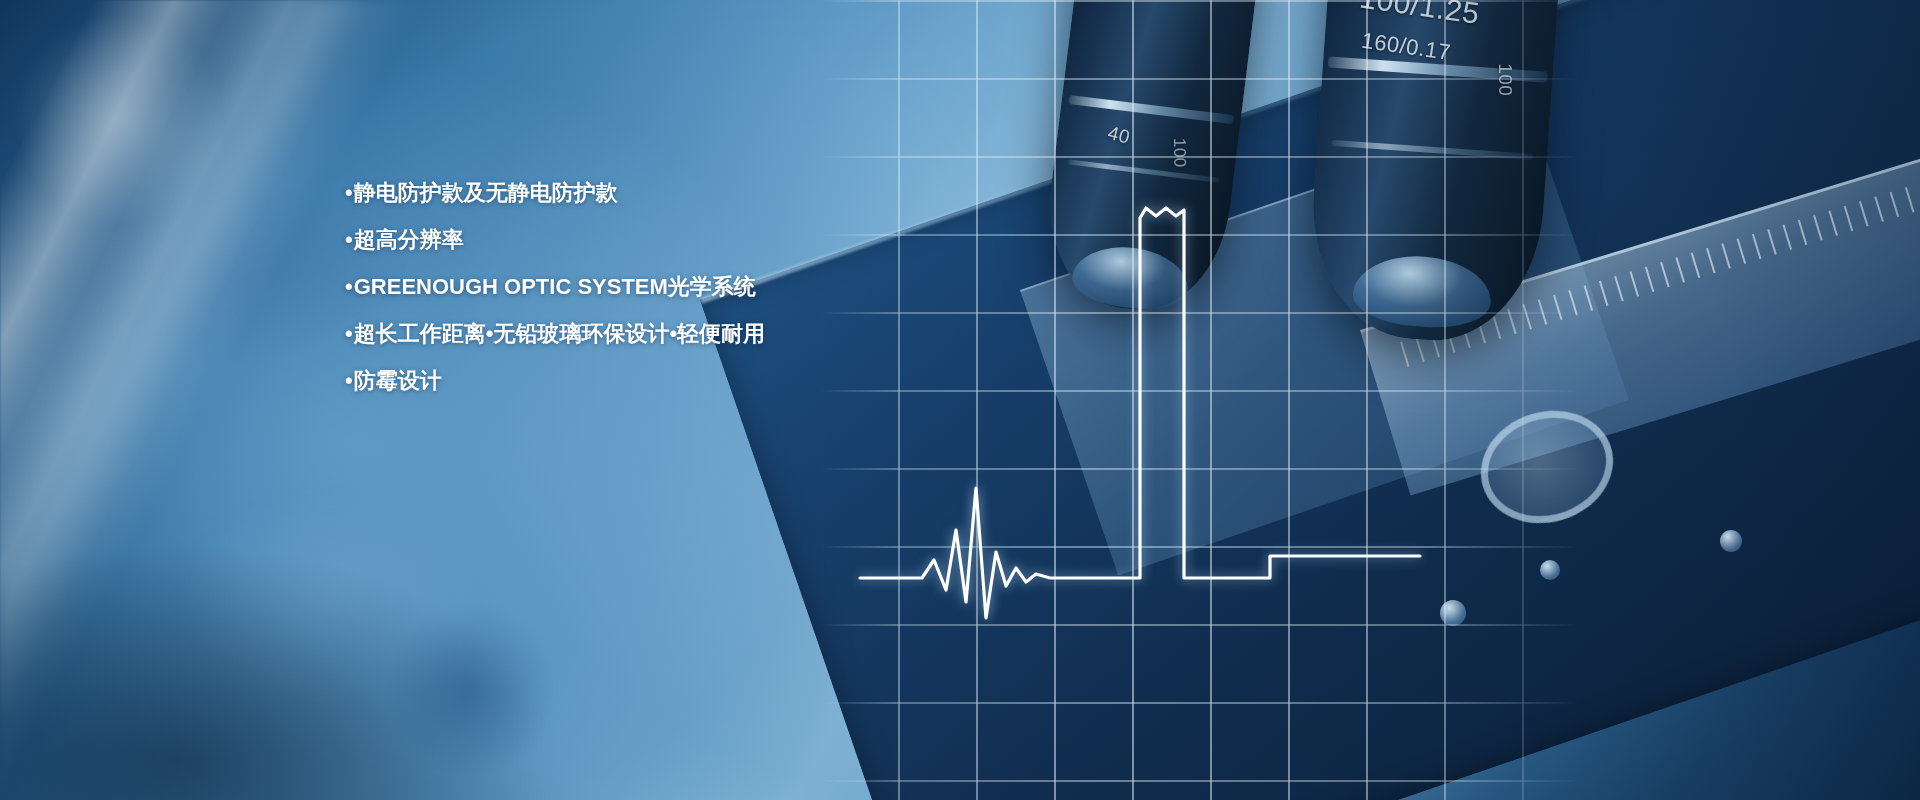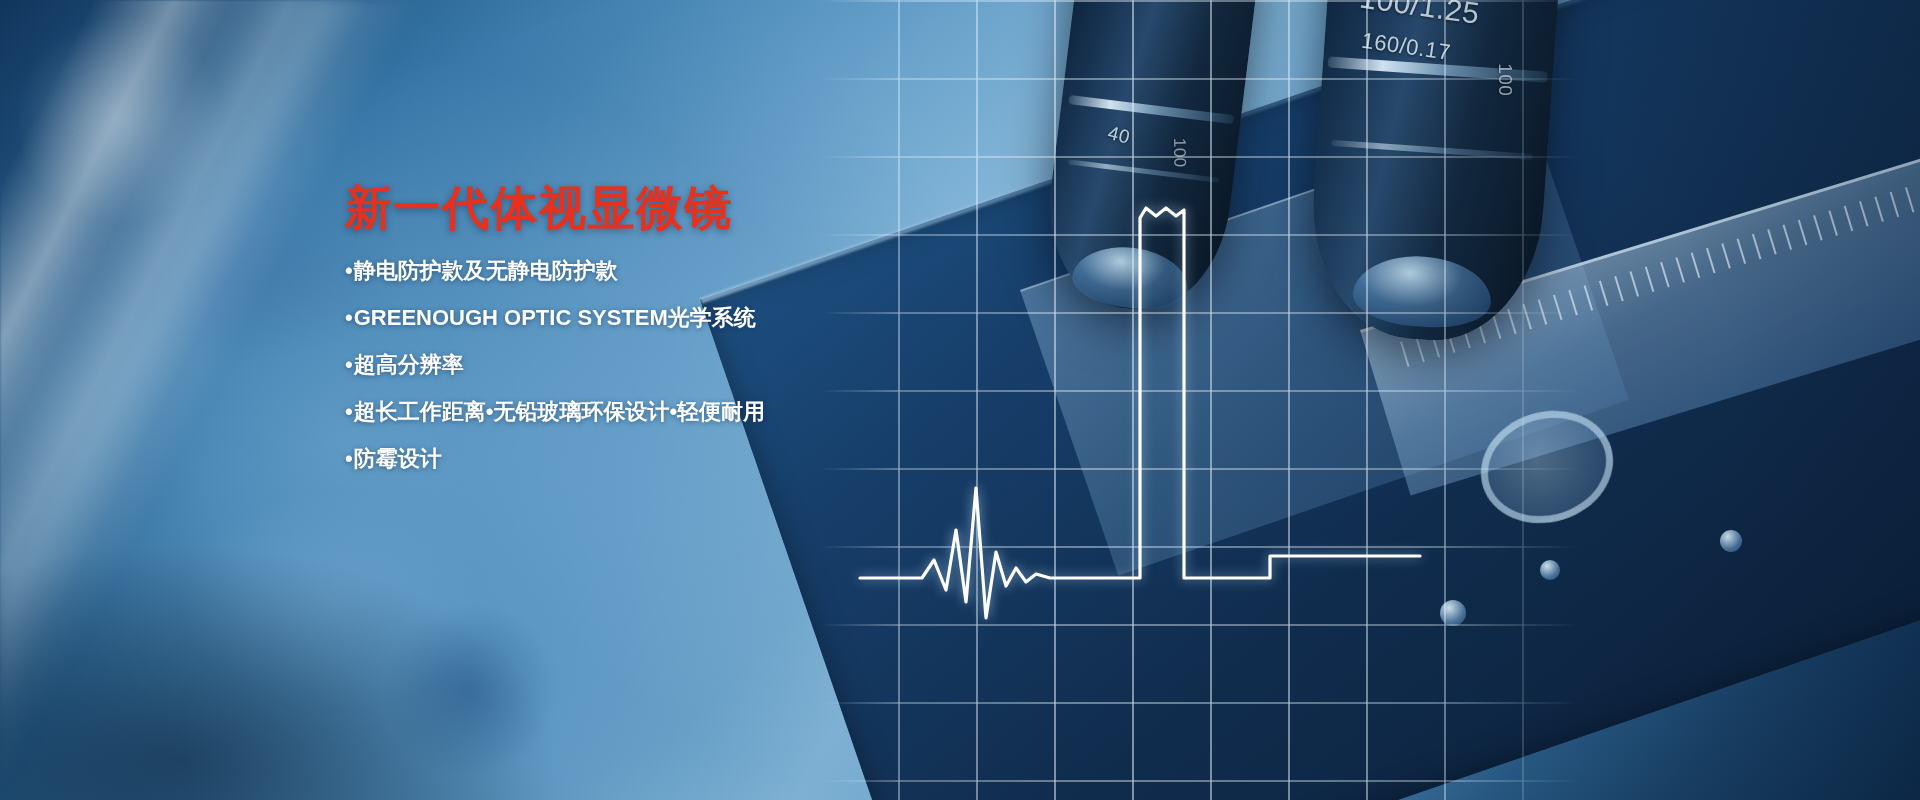--- a/index.html
+++ b/index.html
@@ -262,23 +262,22 @@
 
   <div class="layer bg-vignette"></div>
 
   <div class="grid-overlay"></div>
 
   <svg class="pulse-svg" viewBox="0 0 700 420" preserveAspectRatio="none">
     <path class="pulse-path" d="M 0 348 L 62 348 L 74 330 L 86 360 L 96 300 L 106 372 L 116 258 L 126 388 L 136 322 L 146 356 L 156 338 L 166 352 L 176 344 L 190 348 L 280 348 L 280 -12 L 286 -22 L 296 -14 L 306 -22 L 316 -14 L 324 -20 L 324 348 L 410 348 L 410 326 L 560 326"></path>
   </svg>
 
   <div class="copy">
-    <h1 class="headline">新一代体视显微镜</h1>
     <ul class="bullets">
       <li><span class="dot">•</span><span>静电防护款及无静电防护款</span></li>
+      <li><span class="dot">•</span><span>超高分辨率</span></li>
       <li><span class="dot">•</span><span>GREENOUGH OPTIC SYSTEM光学系统</span></li>
-      <li><span class="dot">•</span><span>超高分辨率</span></li>
       <li><span class="dot">•</span><span>超长工作距离•无铅玻璃环保设计•轻便耐用</span></li>
       <li><span class="dot">•</span><span>防霉设计</span></li>
     </ul>
   </div>
 
 </div>
 
 </body></html>

